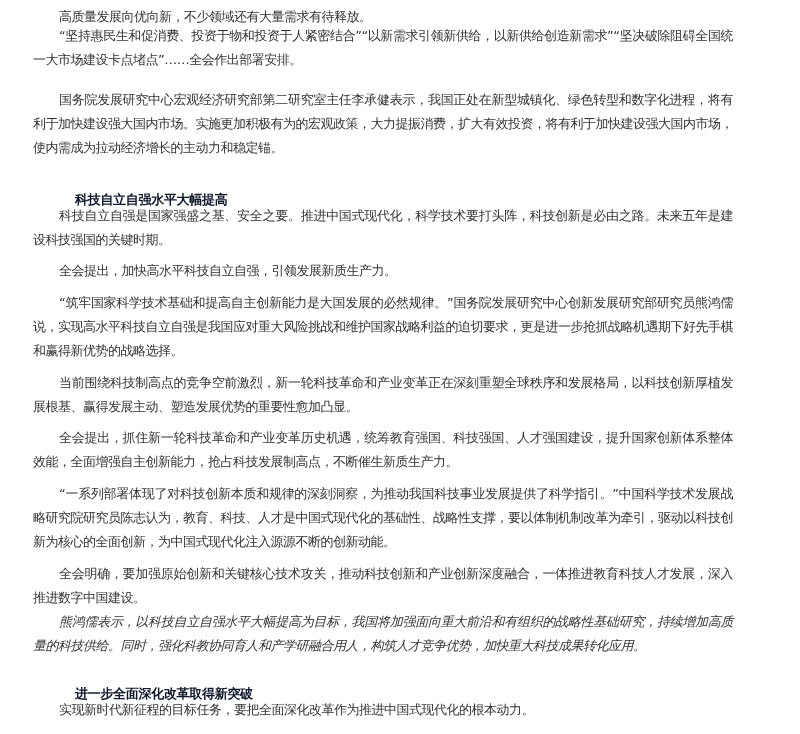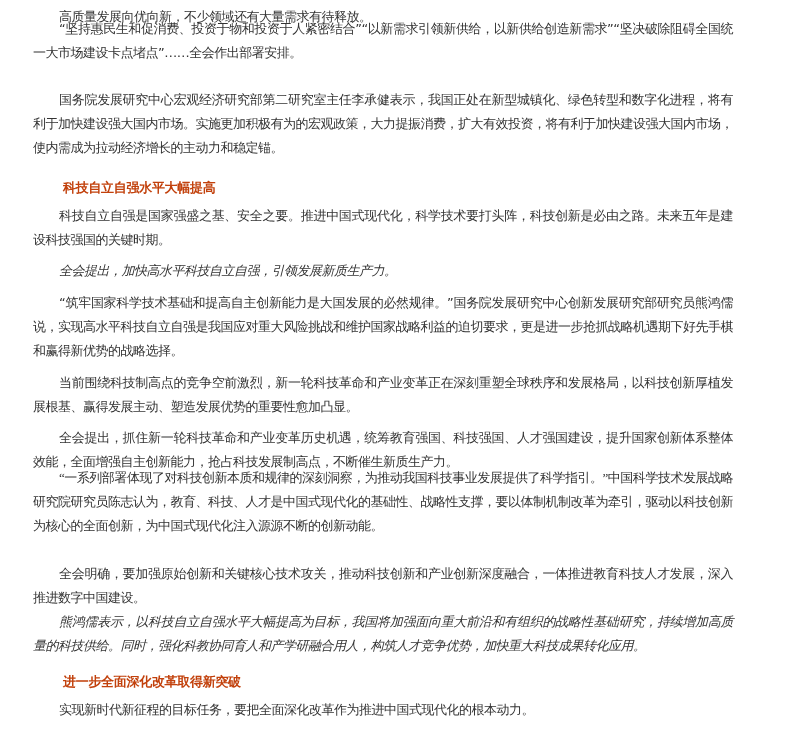--- a/index.html
+++ b/index.html
@@ -24,38 +24,38 @@
     .para {
       margin: 0;
       font-size: 13px;
       line-height: 24px;
       text-indent: 26px;
       letter-spacing: -0.5px;
       text-align: justify;
       color: #333333;
     }
     .heading {
-      margin: 4px;
+      margin: 16px;
       font-size: 13px;
       line-height: 24px;
       text-indent: 26px;
       font-weight: bold;
-      color: #c2410c;
+      color: #0f172a;
       letter-spacing: -0.3px;
     }
     .p0 { position: absolute; top: 5px; }
-    .p1 { position: absolute; top: 17px; }
+    .p1 { position: absolute; top: 24px; }
     .p2 { position: absolute; top: 88px; }
     .h1 { position: absolute; top: 172px; }
     .p3 { position: absolute; top: 204px; }
-    .p4 { position: absolute; top: 259px; font-style: italic; }
+    .p4 { position: absolute; top: 259px; }
     .p5 { position: absolute; top: 291px; }
     .p6 { position: absolute; top: 371px; }
     .p7 { position: absolute; top: 426px; }
-    .p8 { position: absolute; top: 466px; font-family: Liberation Serif, serif; }
+    .p8 { position: absolute; top: 482px; }
     .p9 { position: absolute; top: 562px; }
     .p10 { position: absolute; top: 610px; font-style: italic; }
     .h2 { position: absolute; top: 666px; }
     .p11 { position: absolute; top: 698px; }
     .para, .heading { width: 700px; }
   </style>
 </head>
 <body>
 
 <div class="article">

